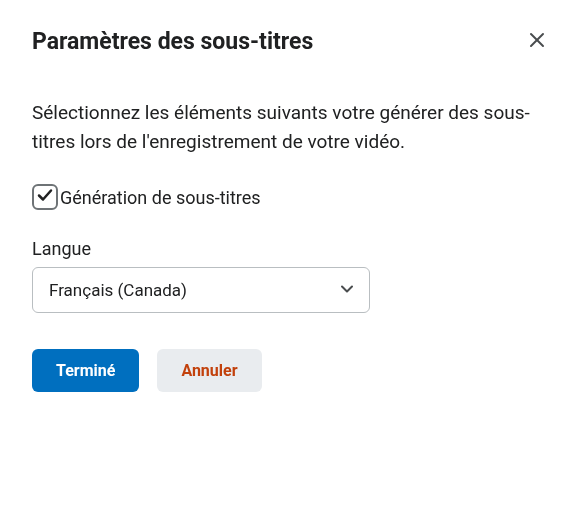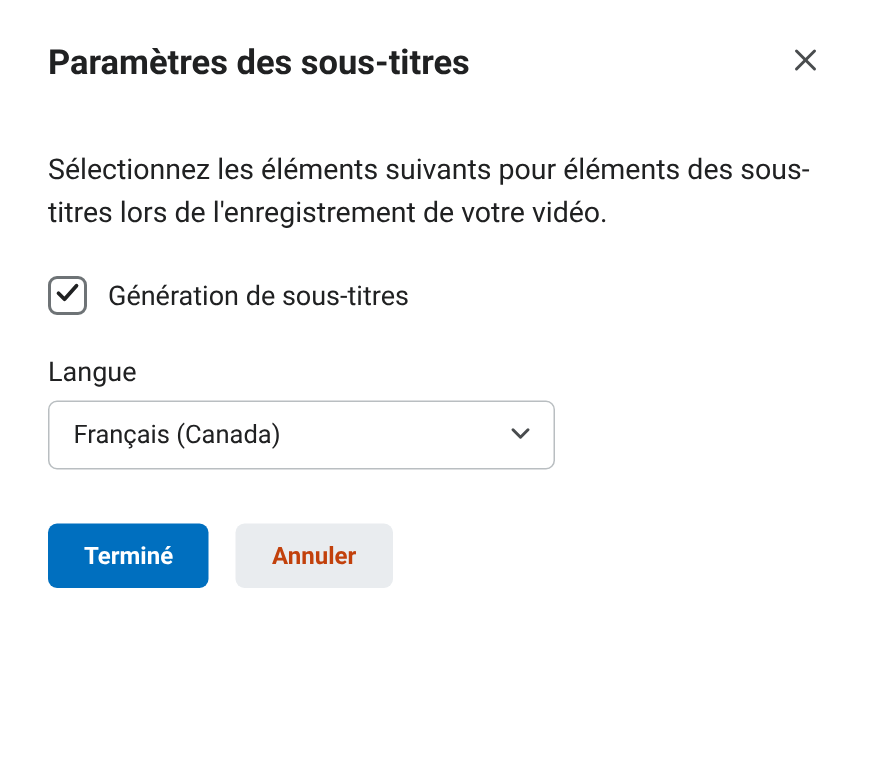--- a/index.html
+++ b/index.html
@@ -42,21 +42,21 @@
     }
     .description {
       font-size: 19px;
       line-height: 1.5;
       color: #202122;
       margin-bottom: 28px;
     }
     .checkbox-row {
       display: flex;
       align-items: center;
-      gap: 14px;
+      gap: 2px;
       margin-bottom: 28px;
     }
     .checkbox {
       width: 26px;
       height: 26px;
       border: 2px solid #6e7376;
       border-radius: 6px;
       display: flex;
       align-items: center;
       justify-content: center;
@@ -137,21 +137,21 @@
   <button class="close-btn">
     <span>
       <svg viewBox="0 0 16 16" fill="none" stroke="currentColor" stroke-width="2" stroke-linecap="round">
         <line x1="2" y1="2" x2="14" y2="14"></line>
         <line x1="14" y1="2" x2="2" y2="14"></line>
       </svg>
     </span>
   </button>
 </div>
 
-<p class="description">Sélectionnez les éléments suivants pour éléments des sous-titres lors de l'enregistrement de votre vidéo.</p>
+<p class="description">Sélectionnez les éléments suivants votre générer des sous-titres lors de l'enregistrement de votre vidéo.</p>
 
 <div class="checkbox-row">
   <div class="checkbox">
     <span>
       <svg viewBox="0 0 16 16" fill="none" stroke="#202122" stroke-width="2.5" stroke-linecap="round" stroke-linejoin="round">
         <polyline points="2,8.5 6,12.5 14,3.5"></polyline>
       </svg>
     </span>
   </div>
   <span class="checkbox-label">Génération de sous-titres</span>

